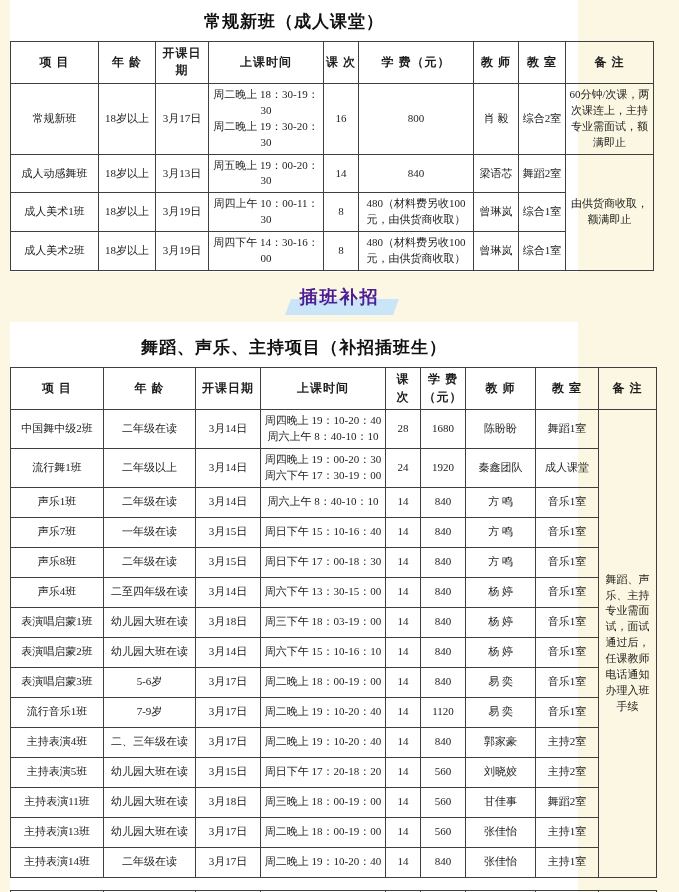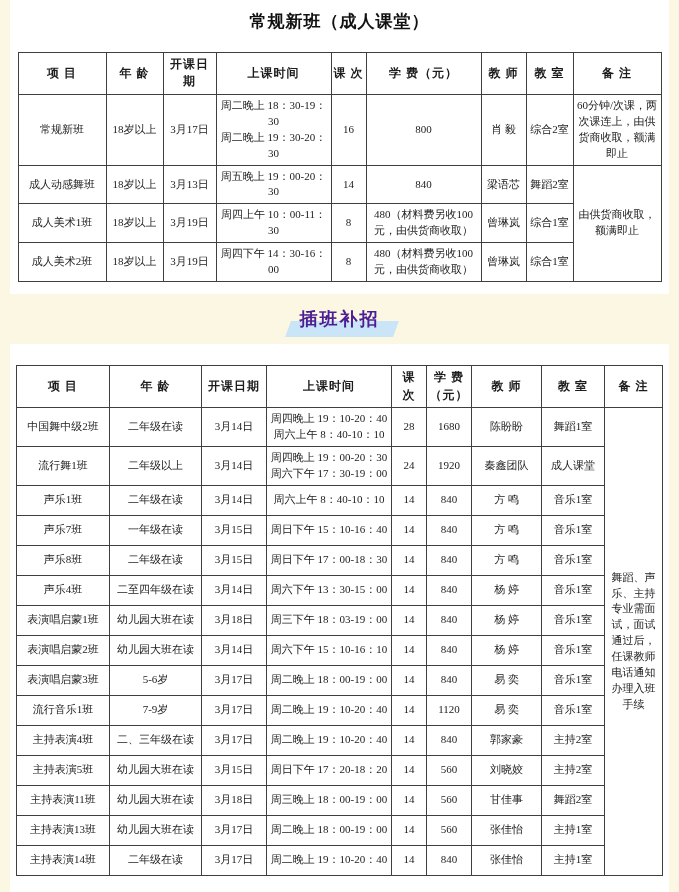--- a/index.html
+++ b/index.html
@@ -1,31 +1,31 @@
 <!DOCTYPE html>
 <html><head>
 <meta charset="utf-8">
 <style>
   * { margin: 0; padding: 0; box-sizing: border-box; }
   body { width: 679px; height: 892px; overflow: hidden;
          font-family: "Liberation Serif", "DejaVu Serif", serif; }
   .page { width: 679px; height: 892px; background: #fcf7e2; overflow: hidden; }
-  .card { width: 659px; margin-left: 10px; background: #ffffff; }
+  .card { width: 568px; margin-left: 10px; background: #ffffff; }
   .card-top { padding: 6px 0 1px 0; }
   .card-bottom { padding: 10px 0 2px 0; }
   .section-title { text-align: center; font-size: 17px; font-weight: bold;
                    color: #111; letter-spacing: 1px; padding: 4px 0 8px 0; }
   .band { height: 50px; display: flex; align-items: center; justify-content: center; }
   .badge { position: relative; display: inline-block; font-size: 18px; font-weight: bold;
            color: #4c1d95; letter-spacing: 2px;
            font-family: "Liberation Sans", sans-serif; padding: 2px 12px; }
   .badge-bg { position: absolute; left: 0; right: -4px; top: 55%; height: 16px;
               background: #c9e5f7; transform: skewX(-20deg); z-index: 0; }
   .badge-text { position: relative; z-index: 1; }
-  table.grid { border-collapse: collapse; margin: 11px auto; table-layout: fixed;
+  table.grid { border-collapse: collapse; margin: 0 auto; table-layout: fixed;
                font-size: 11px; color: #1c1c1c; }
   table.grid th, table.grid td { border: 1px solid #3f3f3f; text-align: center;
                vertical-align: middle; padding: 3px 2px; line-height: 1.45;
                white-space: pre-line; word-break: break-all; }
   table.grid th { font-weight: bold; font-size: 12px; letter-spacing: 1px; }
   .t1 { width: 643px; }
   .t1 thead tr { height: 33px; }
   .t1 tbody tr { height: 29px; }
   .t1 tbody tr:first-child { height: 45px; }
   .t2 { width: 646px; }
@@ -70,21 +70,21 @@
           <tr>
             <td>常规新班</td>
             <td>18岁以上</td>
             <td>3月17日</td>
             <td>周二晚上 18：30-19：30
 周二晚上 19：30-20：30</td>
             <td>16</td>
             <td>800</td>
             <td>肖  毅</td>
             <td>综合2室</td>
-            <td>60分钟/次课，两次课连上，由供货商收取，额满即止</td>
+            <td>60分钟/次课，两次课连上，主持专业需面试，额满即止</td>
           </tr>
           <tr>
             <td>成人动感舞班</td>
             <td>18岁以上</td>
             <td>3月13日</td>
             <td>周五晚上 19：00-20：30</td>
             <td>14</td>
             <td>840</td>
             <td>梁语芯</td>
             <td>舞蹈2室</td>
@@ -115,20 +115,21 @@
   </section>
 
   <div class="band">
     <div class="badge">
       <span class="badge-bg"></span>
       <span class="badge-text">插班补招</span>
     </div>
   </div>
 
   <section class="card card-bottom">
+    <div class="section-title">舞蹈、声乐、主持项目（补招插班生）</div>
     <table class="grid t2">
       <colgroup>
         <col style="width:93px">
           <col style="width:92px">
           <col style="width:65px">
         <col style="width:125px">
           <col style="width:35px">
           <col style="width:45px">
         <col style="width:70px">
           <col style="width:63px">

